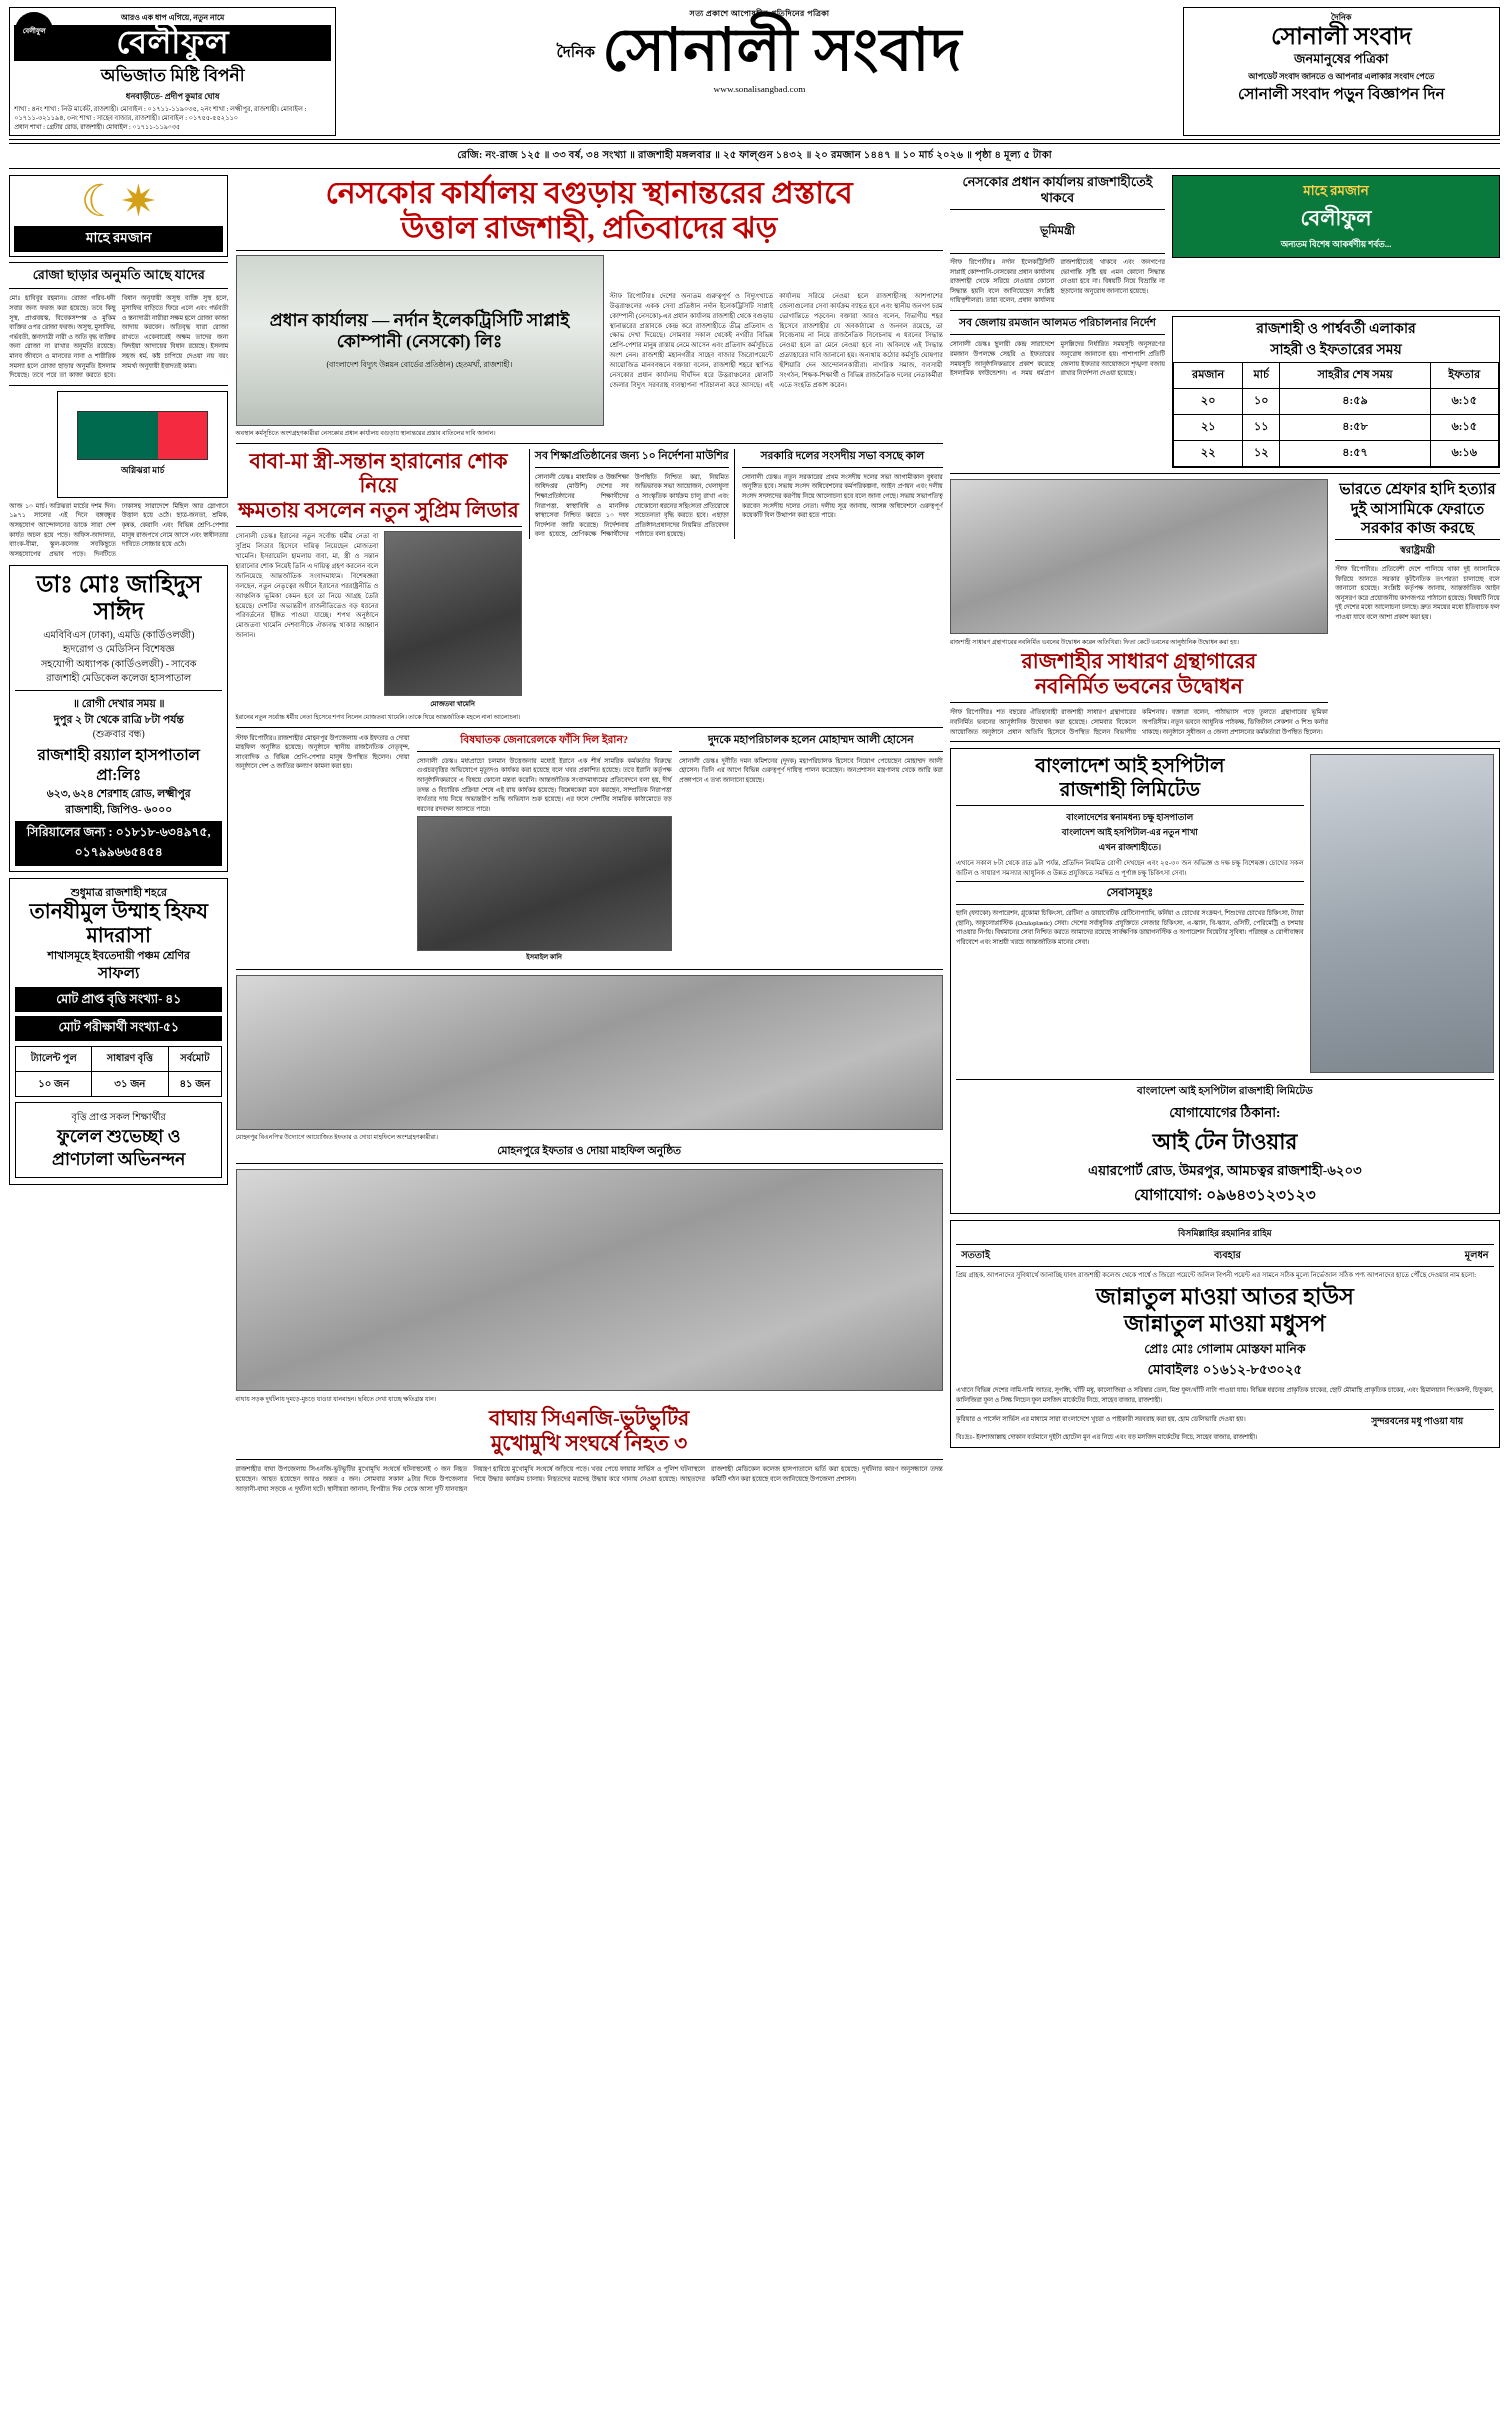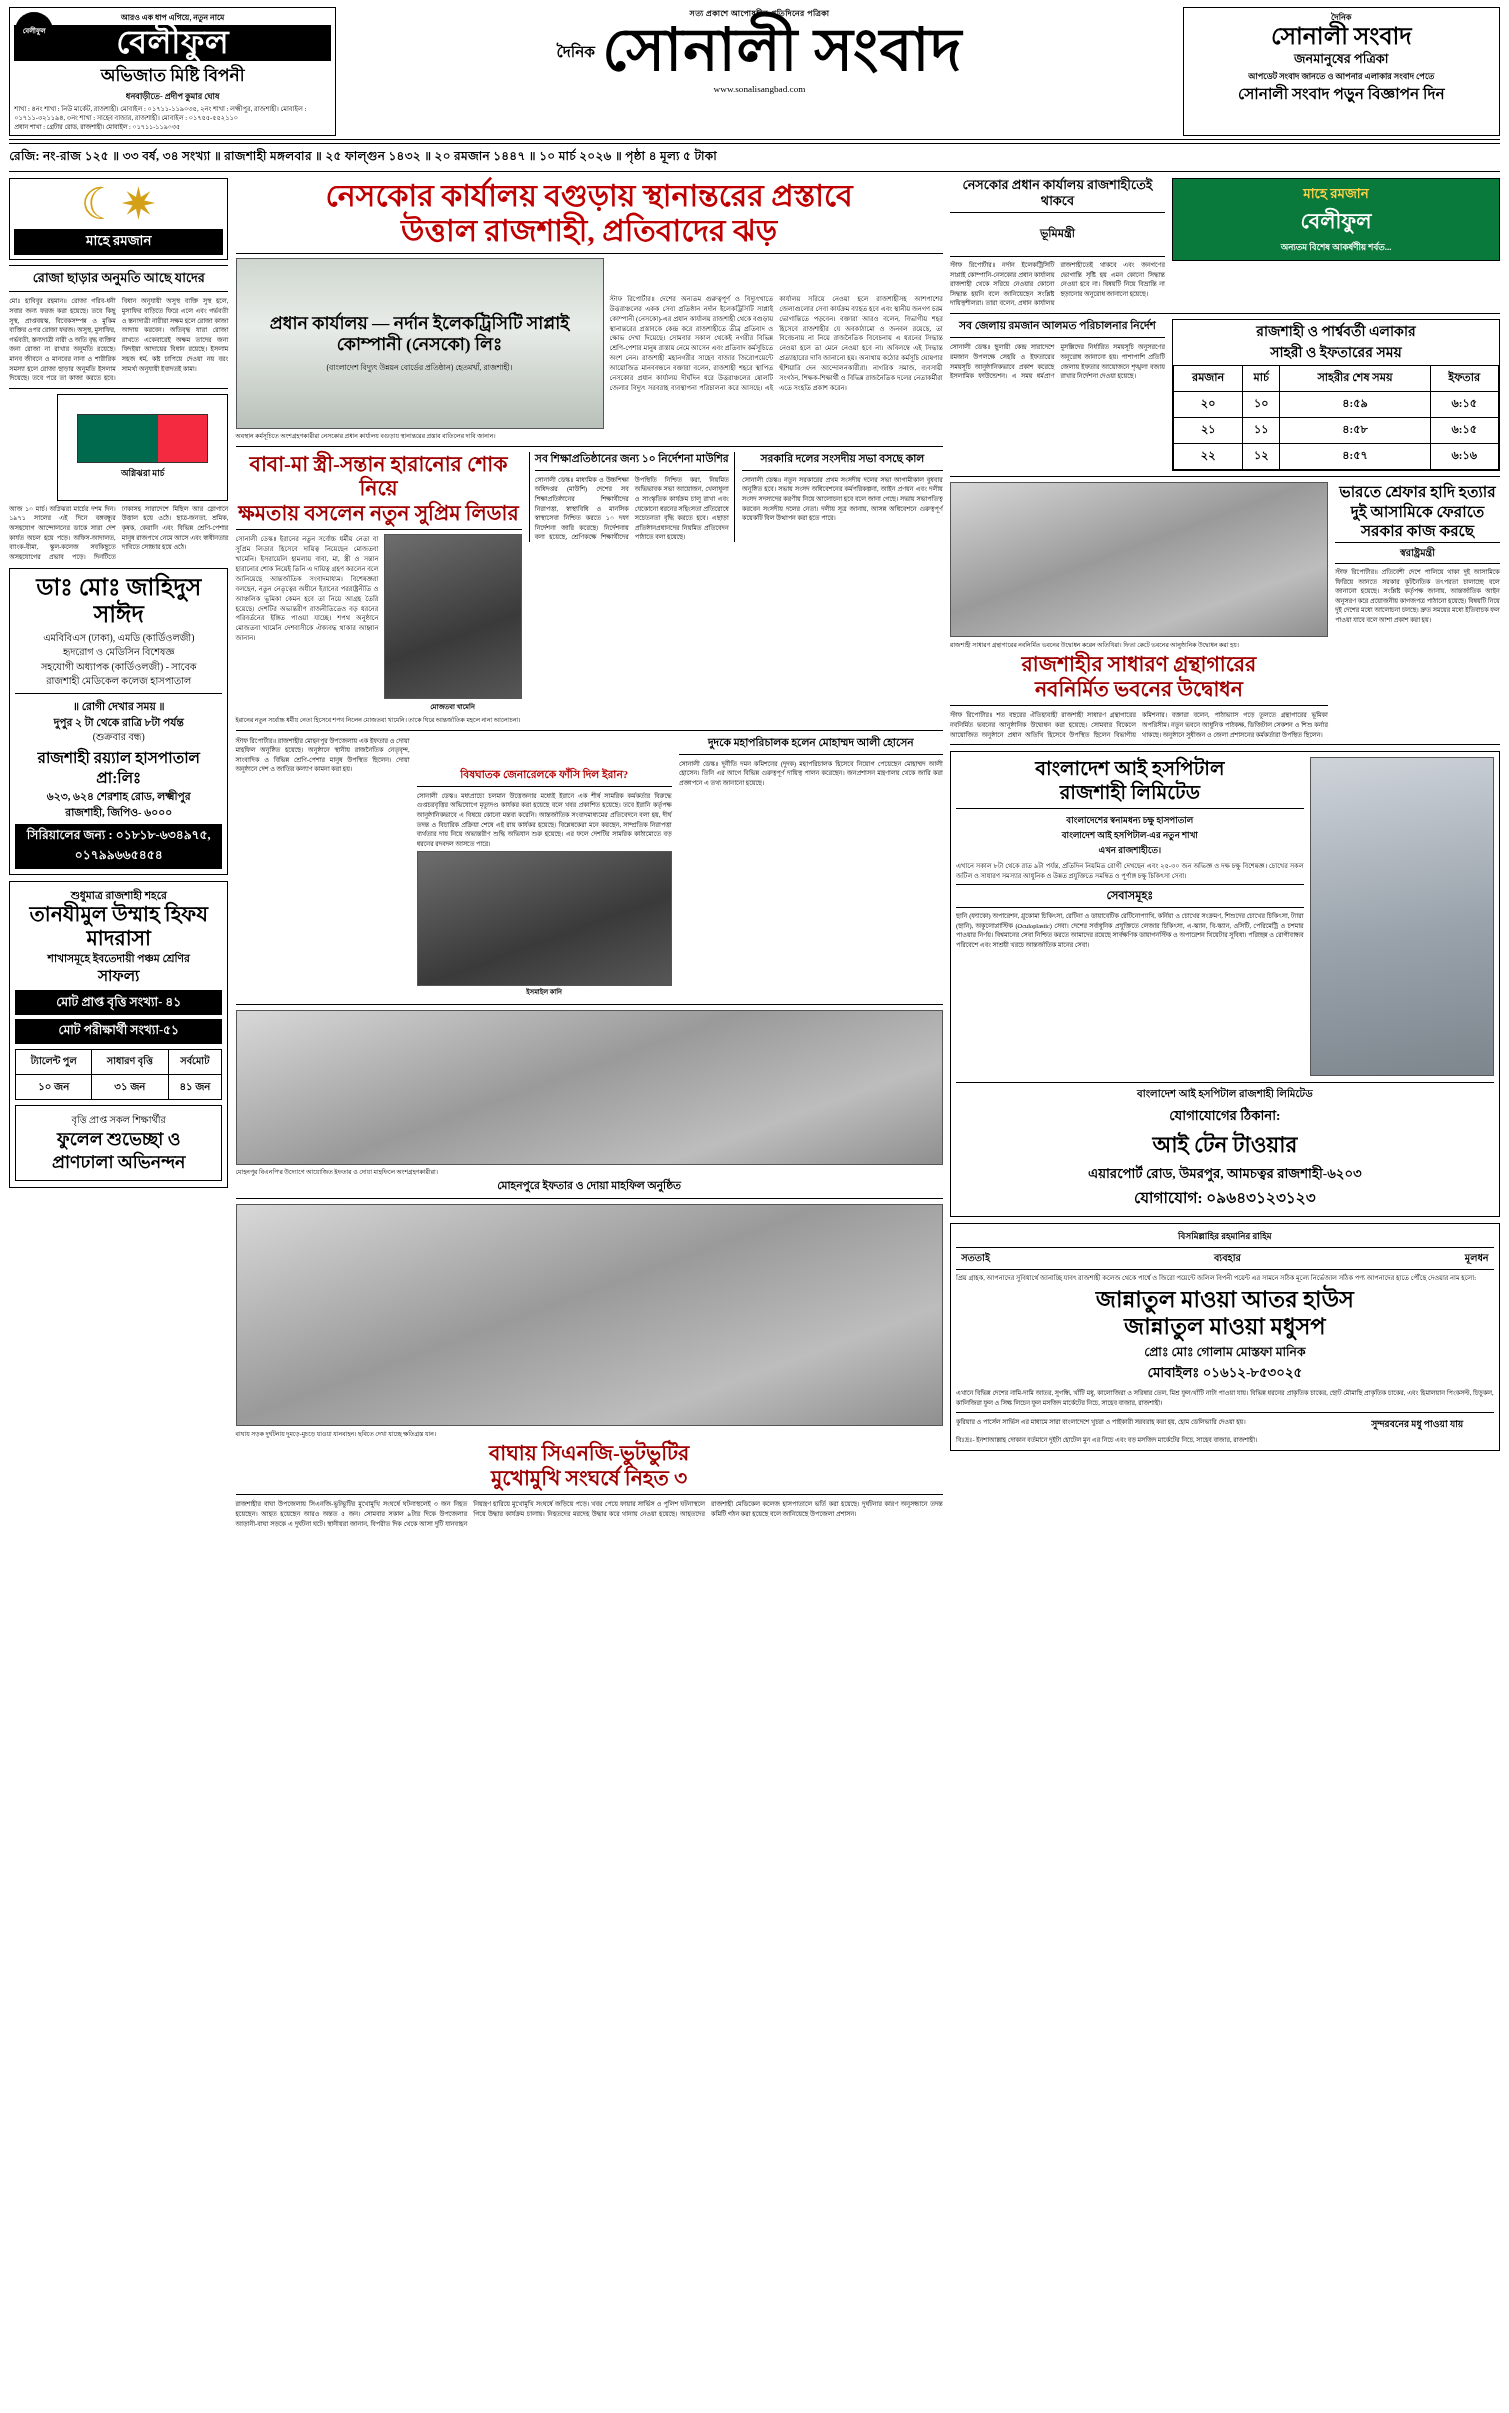--- a/index.html
+++ b/index.html
@@ -25,21 +25,21 @@
   .mast-center .mc-title{font-size:59px;font-weight:bold;line-height:1.05;letter-spacing:1px;}
   .mast-center .mc-web{font-size:9.2px;margin-top:2px;}
 
   .mast-right{width:317px;border:1.5px solid #000;padding:3.1px 4.1px;box-sizing:border-box;text-align:center;}
   .mast-right .mr-1{font-size:8.2px;font-weight:bold;}
   .mast-right .mr-2{font-size:23.5px;font-weight:bold;line-height:1.05;}
   .mast-right .mr-3{font-size:12.8px;font-weight:bold;}
   .mast-right .mr-4{font-size:8.2px;font-weight:bold;line-height:1.4;margin-top:1.5px;}
   .mast-right .mr-5{font-size:15.3px;font-weight:bold;line-height:1.2;margin-top:2px;}
 
-  .issueline{border-top:1px solid #000;border-bottom:1px solid #000;font-size:12px;font-weight:bold;padding:3.6px 0;margin-top:2.6px;letter-spacing:0.3px;}
+  .issueline{border-top:1px solid #000;border-bottom:1px solid #000;text-align:center;font-size:10px;font-weight:bold;padding:3.6px 0;margin-top:2.6px;letter-spacing:0.3px;}
 
   
   .grid{display:flex;gap:7.2px;margin-top:6.1px;align-items:flex-start;}
   .col{box-sizing:border-box;}
   .col-a{width:220px;}
   .col-b{width:710px;}
   .col-c{width:552px;}
 
   .rule{border-top:1px solid #000;margin:5.1px 0;}
   .hr-thin{border-top:0.5px solid #000;margin:4.1px 0;}
@@ -87,21 +87,21 @@
   .iftar-box{border:1.5px solid #000;}
   .iftar-head{text-align:center;font-size:14px;font-weight:bold;line-height:1.25;padding:3.1px 2px;}
   .iftar-tbl th,.iftar-tbl td{border:1px solid #000;font-size:11.2px;text-align:center;padding:3.1px 1.5px;font-weight:bold;}
 
   .green-banner{background:#0a7a3c;color:#fff;text-align:center;padding:5.1px 3.1px;border:1.5px solid #000;}
   .green-banner .gb1{font-size:20.4px;font-weight:bold;}
   .green-banner .gb2{font-size:13.3px;font-weight:bold;}
   .gold{color:#ffd24a;}
   .cert{border:1.5px double #000;padding:7.2px;text-align:center;margin-top:5.1px;}
   .cert .c1{font-size:17.4px;font-weight:bold;line-height:1.3;}
-  .redtxt{color:#b40000;margin-top:32px;}
+  .redtxt{color:#b40000;}
   .center{text-align:center;}
   .mt6{margin-top:3.1px;}
   .mt10{margin-top:5.1px;}
 </style>
 </head>
 <body>
 
 <div class="page">
 
   <div class="masthead">

